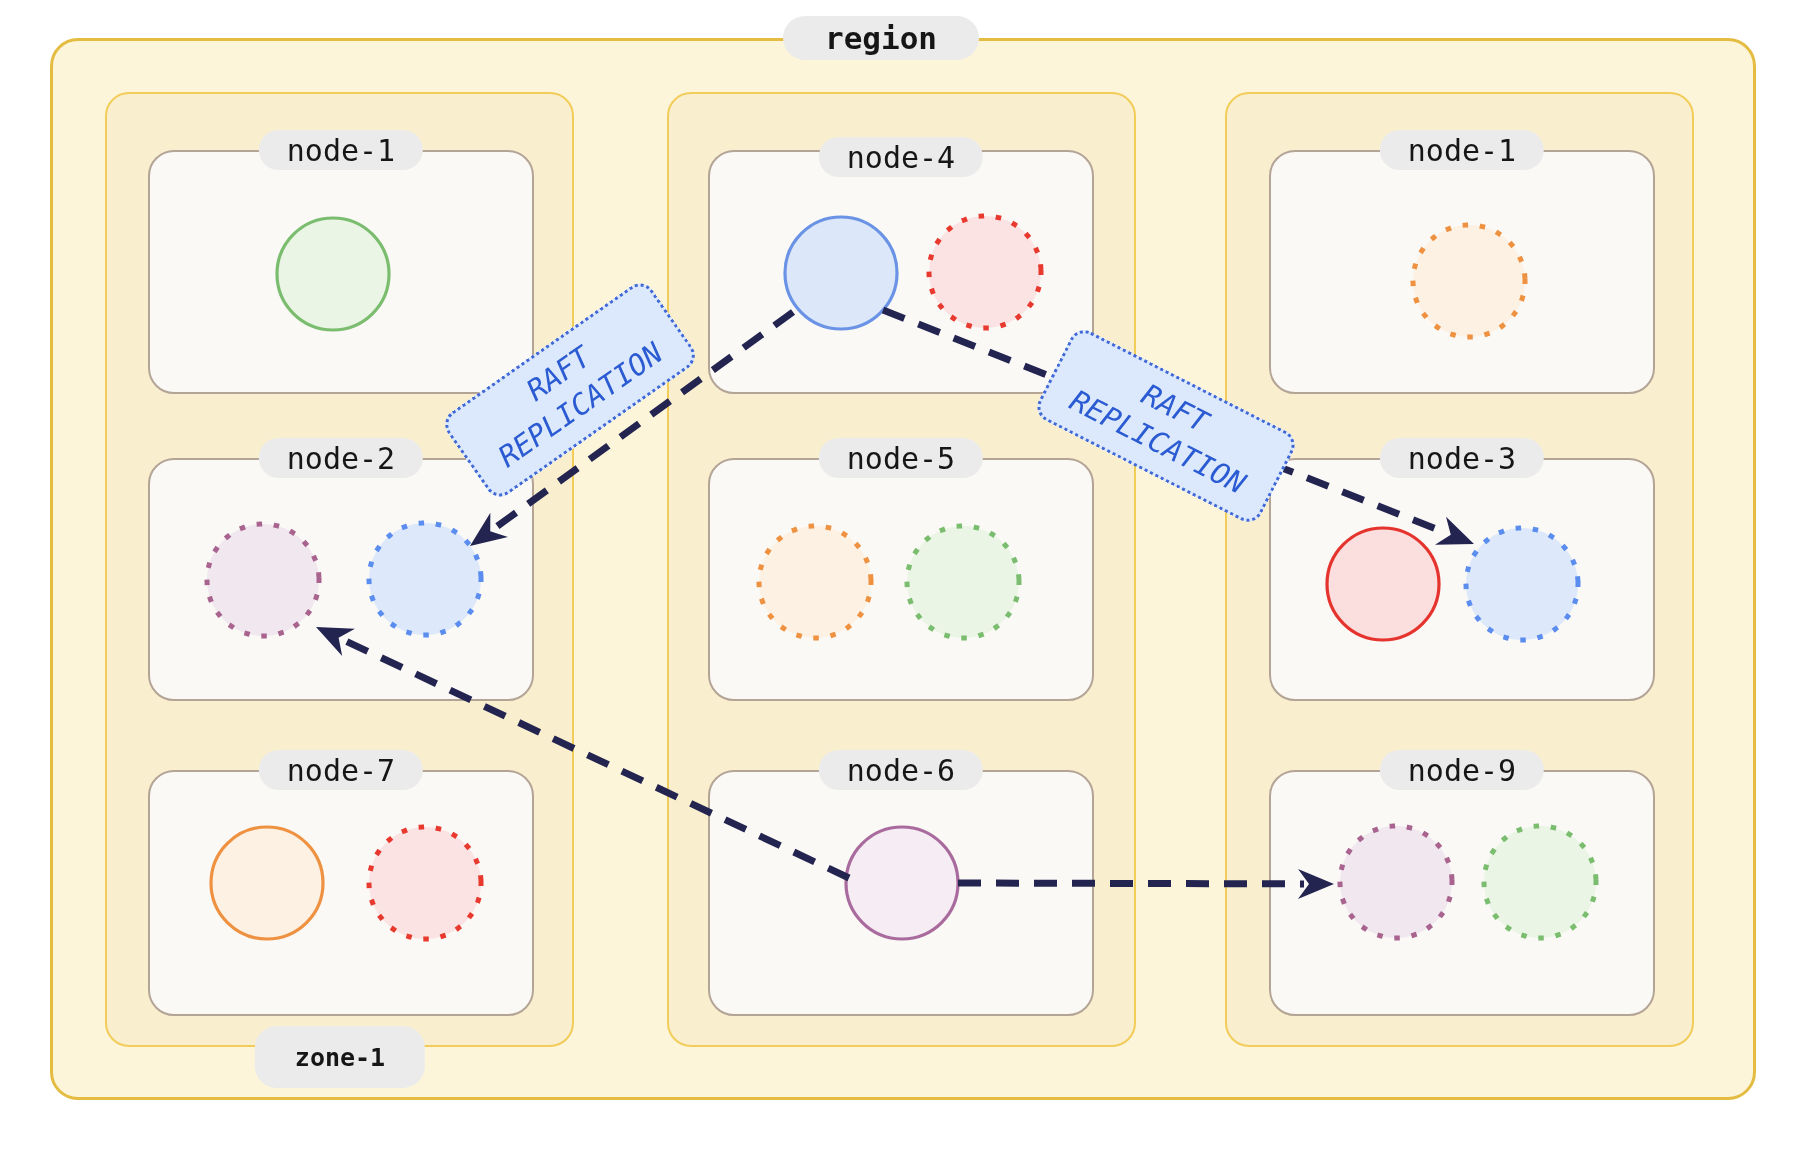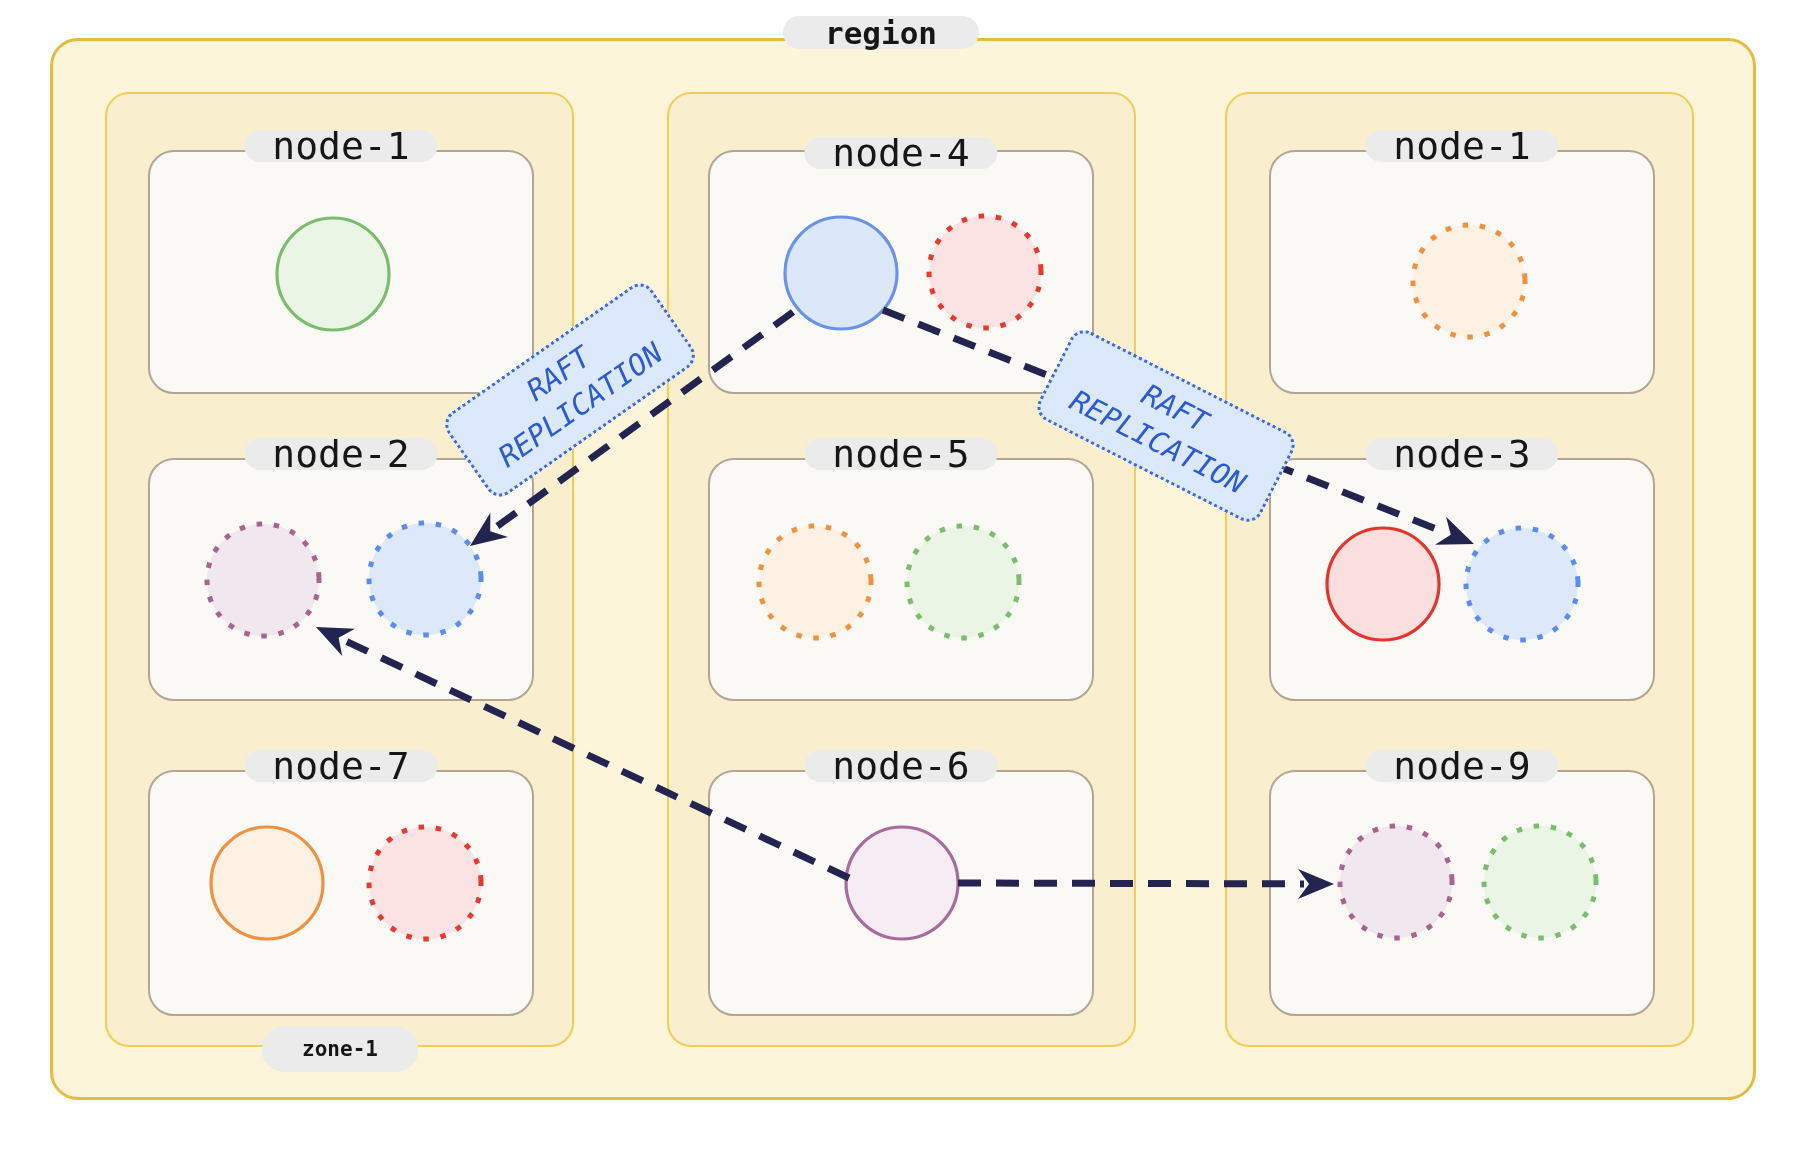--- a/index.html
+++ b/index.html
@@ -14,23 +14,23 @@
   .z1{left:105px}.z2{left:667px}.z3{left:1225px}
 
   .node-box{position:absolute;width:382px;background:#faf9f6;
     border:2.5px solid #b4a496;border-radius:26px;}
   .c1{left:148px}.c2{left:708px}.c3{left:1269px}
   .r1{top:150px;height:240px}.r2{top:458px;height:239px}.r3{top:770px;height:242px}
 
   .pill{position:absolute;transform:translateX(-50%);display:inline-flex;
     align-items:center;justify-content:center;background:#ebebeb;color:#161616;
     border-radius:22px;white-space:nowrap;z-index:30;}
-  .node-pill{height:32px;font-size:38px;padding:0 28px;border-radius:20px;}
-  .zone-pill{height:46px;font-size:21px;font-weight:bold;padding:0 40px;}
-  .region-pill{height:33px;font-size:31px;font-weight:bold;padding:0 42px;}
+  .node-pill{height:40px;font-size:30px;padding:0 28px;border-radius:20px;}
+  .zone-pill{height:46px;font-size:25px;font-weight:bold;padding:8px 40px;}
+  .region-pill{height:44px;font-size:31px;font-weight:bold;padding:0 42px;}
 
   #overlay{position:absolute;left:0;top:0;width:1808px;height:1150px;
     pointer-events:none;z-index:10;}
 
   .raft-label{position:absolute;width:250px;height:100px;box-sizing:border-box;
     display:flex;flex-direction:column;align-items:center;justify-content:center;
     background:#dce9fc;border:3px dotted #4068d6;border-radius:16px;
     color:#2b5bd2;font-style:italic;font-size:29px;line-height:1.3;
     text-align:center;z-index:20;}
   .raft-left{left:445px;top:340px;transform:rotate(-35deg);}

